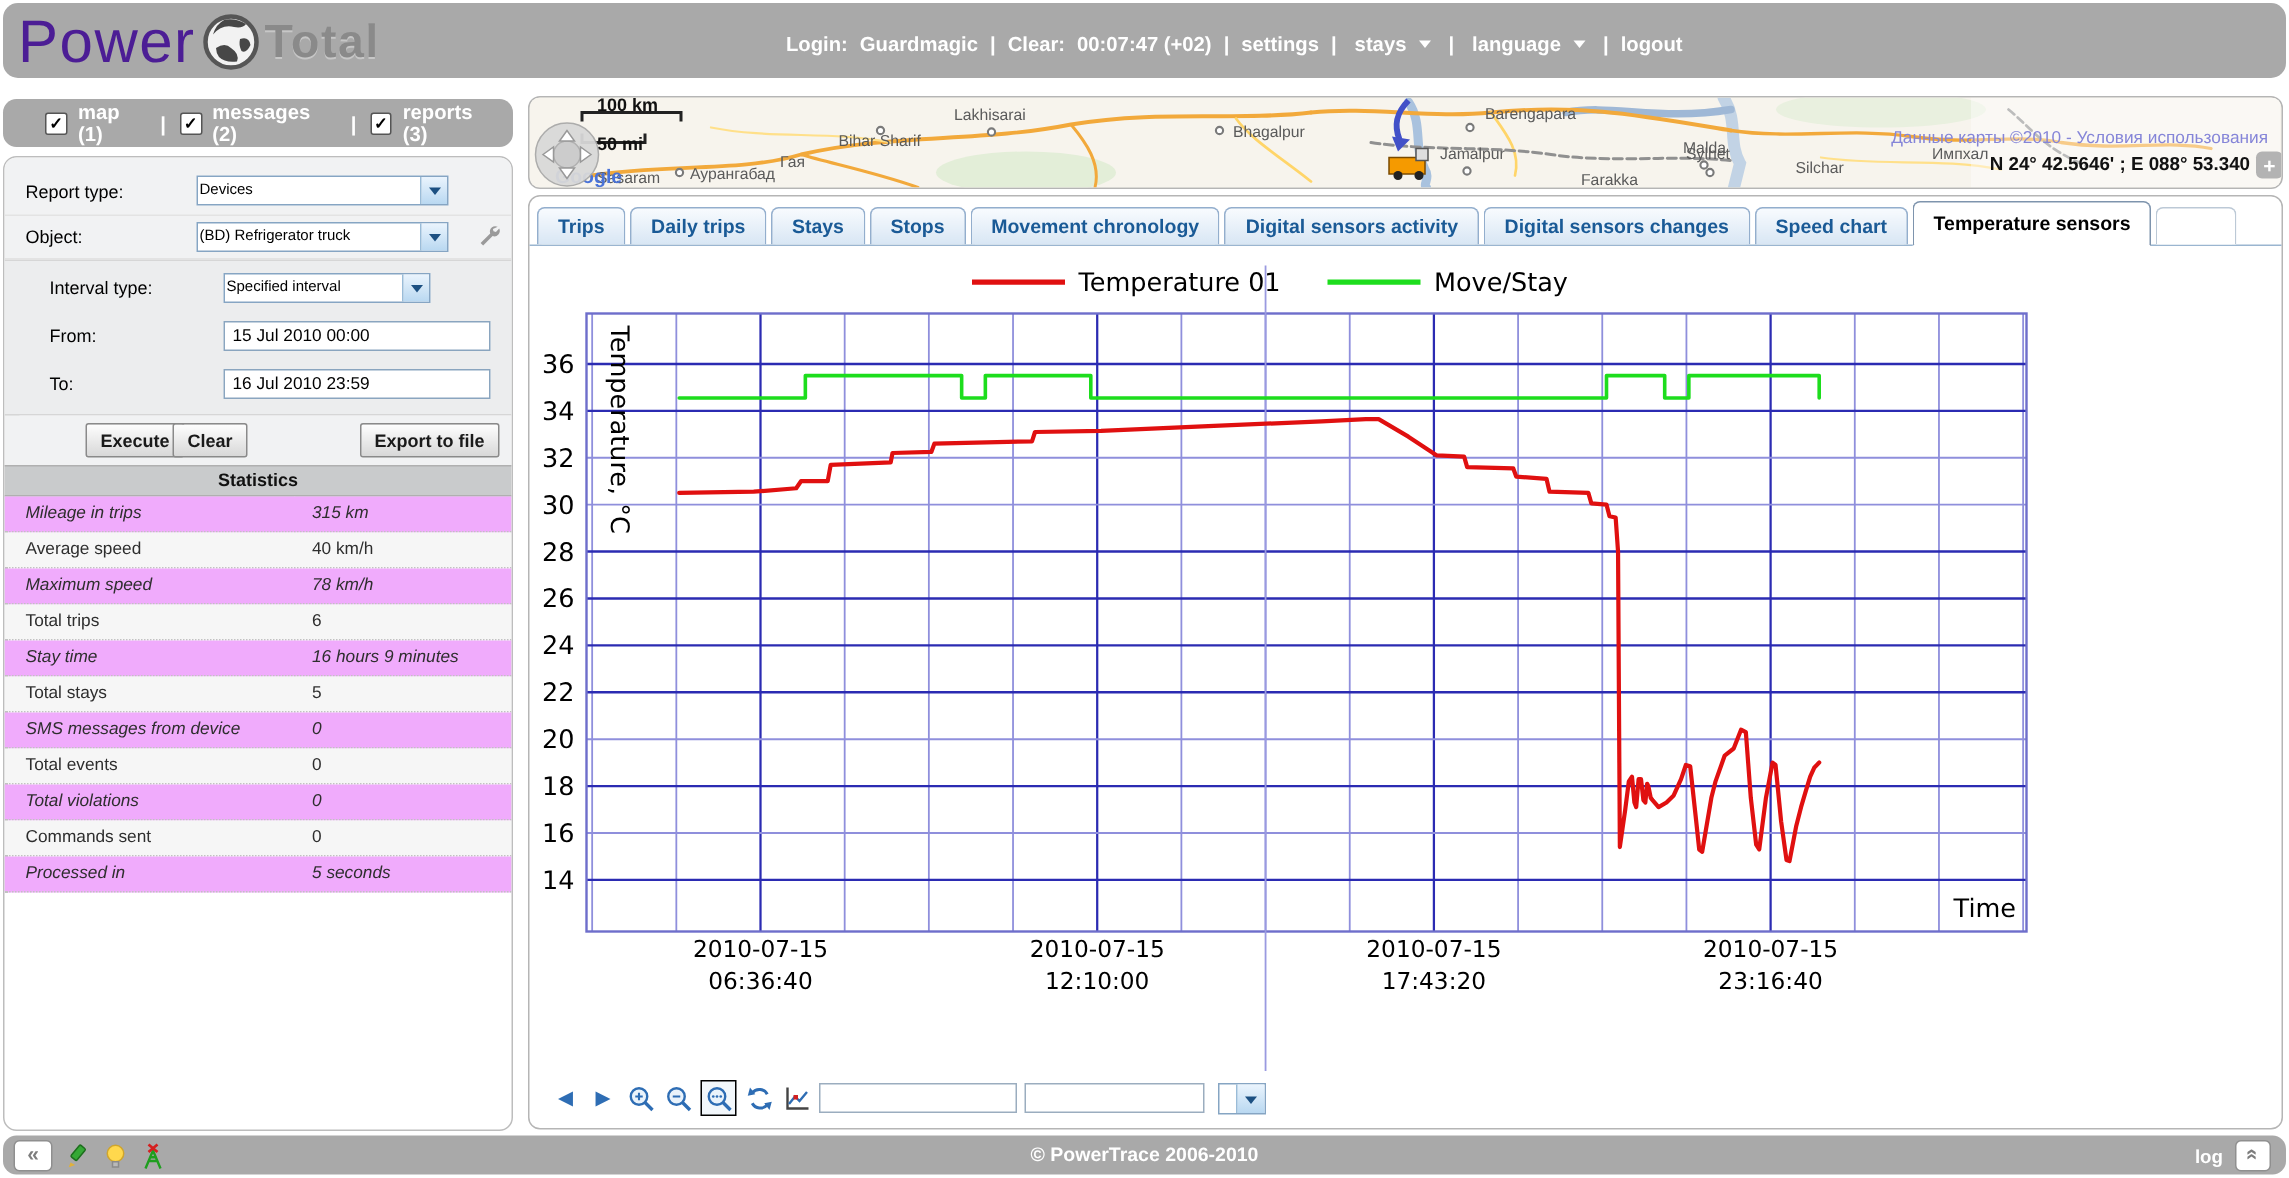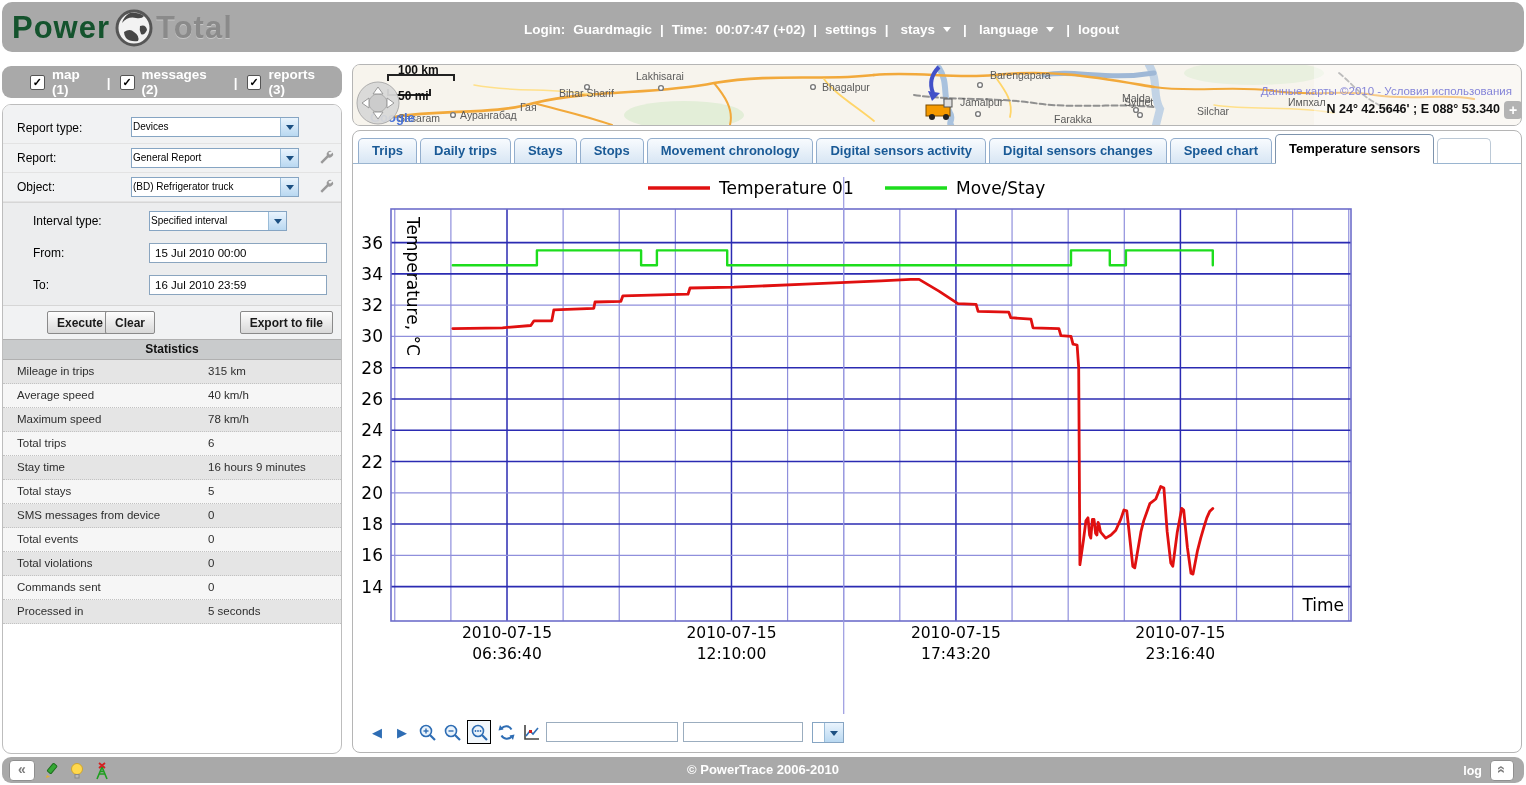--- a/index.html
+++ b/index.html
@@ -1,21 +1,21 @@
 <!DOCTYPE html>
 <html><head>
 <meta charset="utf-8">
 <style>
   html,body{margin:0;padding:0;background:#fff;}
   .page{position:relative;width:1526px;height:785px;background:#fff;font-family:"Liberation Sans",sans-serif;overflow:hidden;}
 
   
   .topbar{position:absolute;left:2px;top:2px;width:1522px;height:50px;background:#a9a9a9;border-radius:10px;}
   .logo{position:absolute;left:10px;top:5px;height:42px;display:flex;align-items:center;}
-  .logo-power{font-size:31px;font-weight:bold;color:#14532d;letter-spacing:1px;}
+  .logo-power{font-size:40px;font-weight:normal;color:#4c1d95;letter-spacing:1px;}
   .logo-trace{font-size:31px;font-weight:bold;color:#8a8a8a;letter-spacing:1px;text-shadow:0 1px 0 rgba(255,255,255,.35);}
   .globe{margin:0 2px 0 4px;}
   .usermenu{position:absolute;left:518px;top:0;height:54px;display:flex;align-items:center;color:#fff;font-weight:bold;font-size:13.5px;white-space:nowrap;}
   .usermenu span{margin:0 4px;}
   .um-sep{color:#fff;margin:0 6px;}
   .caret{display:inline-block;width:0;height:0;border-left:4px solid transparent;border-right:4px solid transparent;border-top:5px solid #fff;margin-left:4px;vertical-align:middle;}
   .um-link{cursor:pointer;}
 
   
   .chkbar{position:absolute;left:2px;top:66px;width:340px;height:32px;background:#a9a9a9;border-radius:9px;display:flex;align-items:center;padding-left:28px;box-sizing:border-box;color:#fff;font-size:13.5px;font-weight:bold;}
@@ -33,28 +33,28 @@
   .int-block .flabel{left:30px;}
   .sel{position:absolute;height:20px;background:#fff;border:1px solid #86a5c3;box-sizing:border-box;cursor:pointer;}
   .sel .val{display:block;font-size:10px;color:#000;padding:3px 20px 0 1px;white-space:nowrap;overflow:hidden;}
   .sel .dd{position:absolute;right:0px;top:0px;bottom:0px;width:17px;background:linear-gradient(#eaf4fd,#b9d8f1);border-left:1px solid #9abcd8;}
   .sel .dd::after{content:"";position:absolute;left:4.5px;top:7px;border-left:4px solid transparent;border-right:4px solid transparent;border-top:5px solid #1c5082;}
   .txt{position:absolute;height:20px;border:1px solid #8aa5bf;box-sizing:border-box;font-size:11.5px;font-family:"Liberation Sans",sans-serif;padding:0 5px;color:#000;background:#fff;}
   .wrench-btn{position:absolute;right:6px;top:50%;transform:translateY(-50%);width:18px;height:18px;background:none;border:none;padding:0;cursor:pointer;}
   .int-block{background:#ecedee;}
   .int-block .frow{height:32px;border-bottom:none;}
   .int-block{border-top:1px solid #d6d6d6;border-bottom:1px solid #d6d6d6;padding:2px 0 4px 0;}
-  .btnrow{position:relative;height:33px;background:#f1f2f3;}
+  .btnrow{position:relative;height:33px;background:#f1f2f3;margin-left:10px;}
   .btn{position:absolute;top:5px;height:23px;border:1px solid #8a8a8a;background:linear-gradient(#fefefe,#d8d8d8);font-family:"Liberation Sans",sans-serif;font-weight:bold;font-size:12px;color:#1a1a1a;padding:0 9px;border-radius:2px;cursor:pointer;}
   .stats-title{height:19px;background:#c9cbcc;border-top:1px solid #b0b0b0;border-bottom:1px solid #b0b0b0;text-align:center;font-size:12px;font-weight:bold;color:#111;line-height:19px;}
   .stats-rows{position:relative;}
   .stats-col-divider{position:absolute;left:193px;top:0;bottom:0;border-left:1px solid #d8d8d8;}
   .srow{position:relative;height:23px;border-bottom:1px dotted #c2c2c2;font-size:11.5px;color:#2e2e2e;}
   .srow.odd{background:#f6f6f6;}
-  .srow.even{background:#e5e5e5;}
+  .srow.even{background:#f0abfc;font-style:italic;}
   .sl{position:absolute;left:14px;top:5px;}
   .sv{position:absolute;left:205px;top:5px;}
 
   
   .mappanel{position:absolute;left:352px;top:64px;width:1170px;height:62px;border:1px solid #b5b5b5;border-radius:8px;box-sizing:border-box;overflow:hidden;background:#f7f4ed;}
 
   
   .chartpanel{position:absolute;left:352px;top:130px;width:1170px;height:623px;background:#fff;border:1px solid #b5b5b5;border-radius:8px;box-sizing:border-box;}
   .tabs{position:absolute;left:5px;top:4px;right:2px;height:28px;display:flex;align-items:flex-end;}
   .tabs-underline{position:absolute;left:0;right:0;top:32px;border-top:1px solid #9ab5d0;}
@@ -94,21 +94,21 @@
         <path d="M8 15 Q14 8 22 10 Q28 11 30 8 Q24 4 16 5 Q10 8 8 15Z" fill="#474747"></path>
         <path d="M10 24 Q16 20 20 24 Q26 28 24 33 Q16 34 12 30 Q10 27 10 24Z" fill="#474747"></path>
         <path d="M26 18 Q32 16 33 22 Q30 28 27 26 Q25 22 26 18Z" fill="#474747"></path>
       </svg>
       <span class="logo-trace">Total</span>
     </div>
     <div class="usermenu">
       <span>Login:</span>
       <span>Guardmagic</span>
       <span class="um-sep">|</span>
-      <span>Time:</span>
+      <span>Clear:</span>
       <span>00:07:47 (+02)</span>
       <span class="um-sep">|</span>
       <span class="um-link">settings</span>
       <span class="um-sep">|</span>
       <span class="um-link"><span>stays</span><span class="caret"></span></span>
       <span class="um-sep">|</span>
       <span class="um-link"><span>language</span><span class="caret"></span></span>
       <span class="um-sep">|</span>
       <span class="um-link">logout</span>
     </div>
@@ -126,32 +126,20 @@
     </div>
 
   <div class="leftpanel">
     <div class="form-area">
       <div class="frow first">
         <span class="flabel">Report type:</span>
         <div class="sel" style="left:128px;top:12px;width:168px;">
           <span class="val">Devices</span>
           <span class="dd"></span>
         </div>
-      </div>
-      <div class="frow">
-        <span class="flabel">Report:</span>
-        <div class="sel" style="left:128px;top:4px;width:168px;">
-          <span class="val">General Report</span>
-          <span class="dd"></span>
-        </div>
-        <button class="wrench-btn">
-          <svg width="16" height="16" viewBox="0 0 16 16">
-              <path d="M13.8 2.2a3.6 3.6 0 0 0-5 4.4L2.4 13l1.7 1.7 6.3-6.3a3.6 3.6 0 0 0 4.4-5l-2.2 2.2-1.6-.4-.4-1.6z" fill="#9a9a9a"></path>
-            </svg>
-        </button>
       </div>
       <div class="frow">
         <span class="flabel">Object:</span>
         <div class="sel" style="left:128px;top:4px;width:168px;">
           <span class="val">(BD) Refrigerator truck</span>
           <span class="dd"></span>
         </div>
         <button class="wrench-btn">
           <svg width="16" height="16" viewBox="0 0 16 16">
               <path d="M13.8 2.2a3.6 3.6 0 0 0-5 4.4L2.4 13l1.7 1.7 6.3-6.3a3.6 3.6 0 0 0 4.4-5l-2.2 2.2-1.6-.4-.4-1.6z" fill="#9a9a9a"></path>

